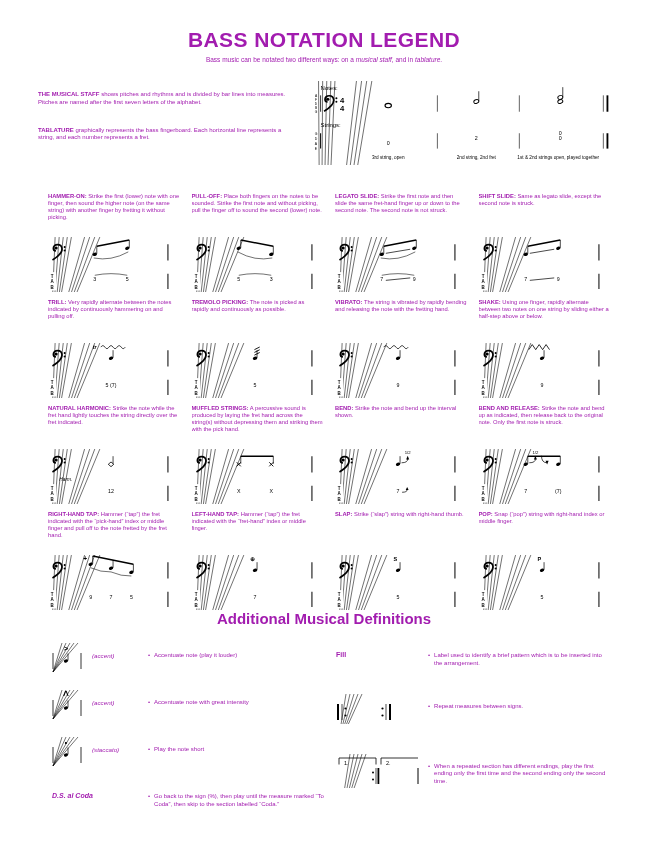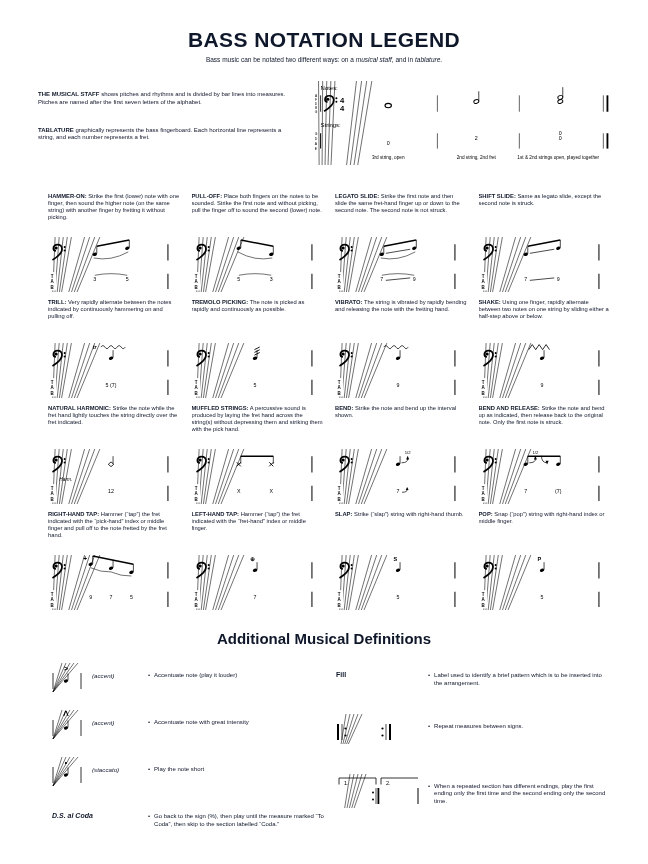--- a/index.html
+++ b/index.html
@@ -1,29 +1,29 @@
 <!DOCTYPE html>
 <html><head>
 <meta charset="utf-8">
 <style>
   html,body{margin:0;padding:0;background:#fff}
   body{display:flex;justify-content:center;font-family:"Liberation Sans",sans-serif}
   p{margin:0}
-  .page{width:648px;height:864px;background:#fff;color:#0f172a;position:relative;overflow:hidden}
+  .page{width:648px;height:864px;background:#fff;color:#a21caf;position:relative;overflow:hidden}
   .title{text-align:center;padding-top:28px;font-size:21px;font-weight:bold;letter-spacing:.4px}
   .subtitle{text-align:center;font-size:6.5px;margin-top:4px}
   .intro{display:flex;margin:18px 26px 0 38px}
   .intro-text{width:262px;padding-right:18px;font-size:6px;line-height:1.3}
   .intro-text .p1{margin-top:10px}
   .intro-text .p2{margin-top:20px}
   .intro-ex{flex:1}
   .grid{display:grid;grid-template-columns:repeat(4,1fr);column-gap:12px;row-gap:7px;margin:24px 38px 0 48px}
   .desc{font-size:5.8px;line-height:1.22;height:44px;overflow:hidden}
   .ex svg{display:block}
-  .h2{text-align:center;font-size:15px;font-weight:bold;margin-top:20px}
+  .h2{text-align:center;font-size:15px;font-weight:bold;}
   .defs{display:flex;margin:16px 38px 0 52px;gap:10px}
   .defcol{flex:1}
   .def-row{display:flex;align-items:flex-start;margin-bottom:13px}
   .defcol.right .def-row{margin-bottom:26px}
   .def-sym{width:40px;flex:none;white-space:nowrap}
   .defcol.right .def-sym{width:92px}
   .def-lab{width:56px;flex:none;font-size:6.2px;font-style:italic;padding-top:9px}
   .def-txt{flex:1;font-size:6px;line-height:1.3;padding-top:9px;display:flex;gap:4px}
   .dsText{font-size:7px;font-weight:bold;font-style:italic;display:inline-block;padding-top:8px}
   .fillText{font-size:7px;font-weight:bold;display:inline-block;padding-top:7px}

